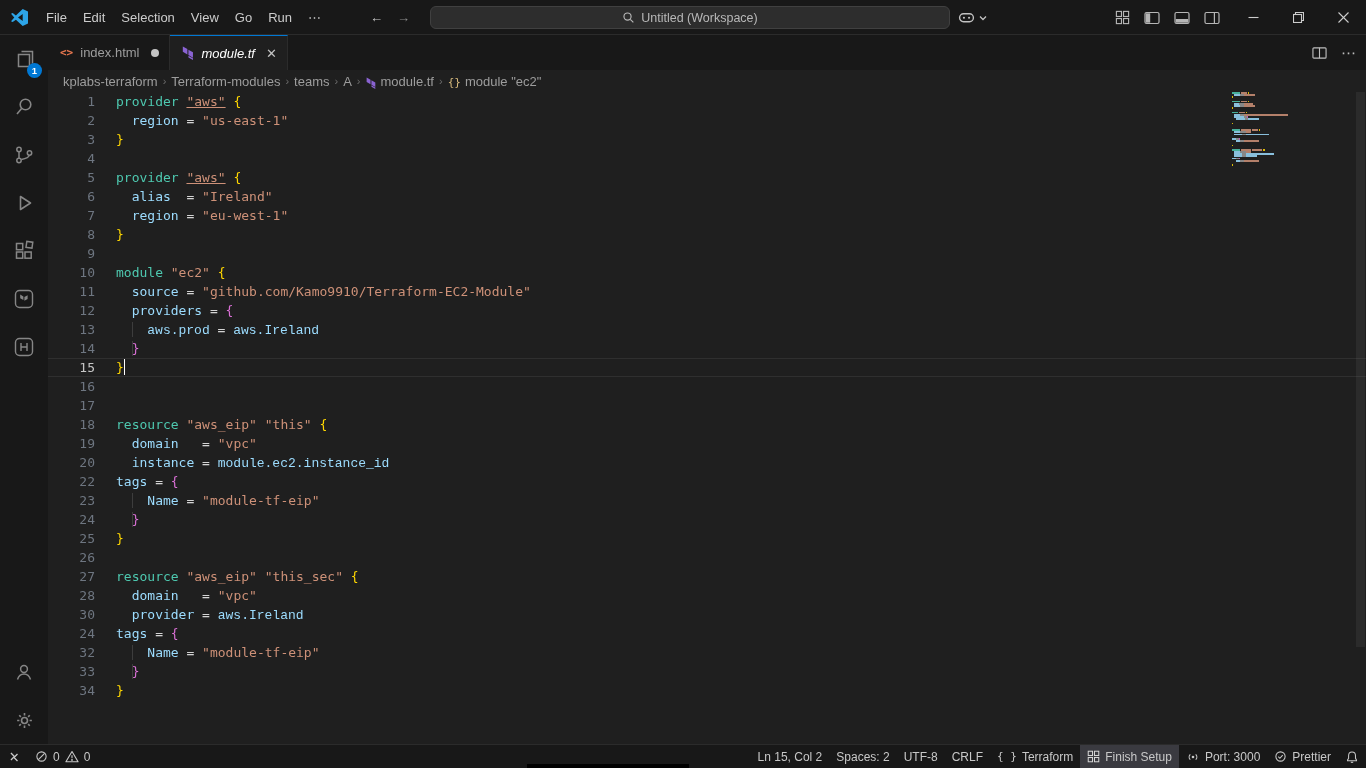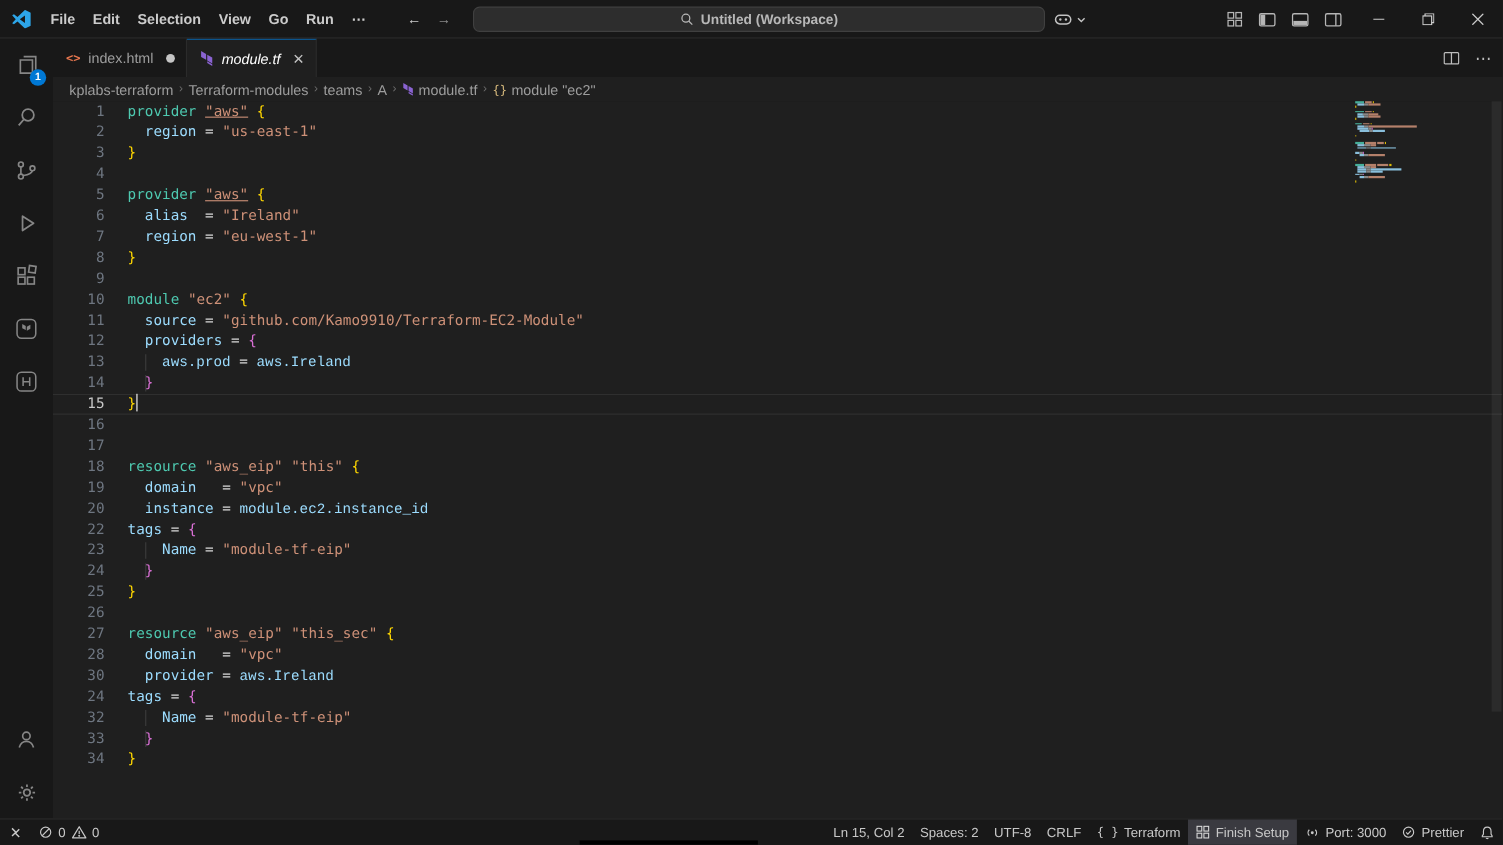--- a/index.html
+++ b/index.html
@@ -3,21 +3,21 @@
 <meta charset="utf-8">
 <style>
   *{margin:0;padding:0;box-sizing:border-box;}
   html,body{width:1366px;height:768px;overflow:hidden;background:#1f1f1f;
     font-family:"Liberation Sans",sans-serif;color:#cccccc;}
   body{position:relative;}
   svg{display:block;}
 
   
   .titlebar{position:absolute;top:0;left:0;width:1366px;height:35px;background:#181818;
-    border-bottom:1px solid #2b2b2b;display:flex;align-items:center;font-size:13px;z-index:30;font-weight:bold;}
+    border-bottom:1px solid #2b2b2b;display:flex;align-items:center;font-size:13px;z-index:30;}
   .logo{width:38px;display:flex;justify-content:center;align-items:center;}
   .menus{display:flex;align-items:center;}
   .menus span{padding:4px 8px;border-radius:5px;color:#cccccc;white-space:nowrap;}
   .nav-arrows{position:absolute;left:370px;top:0;height:35px;display:flex;align-items:center;gap:14px;color:#cccccc;}
   .nav-arrows .fwd{color:#8a8a8a;}
   .cmd-center{position:absolute;left:430px;top:6px;width:520px;height:23px;background:#2d2d2d;
     border:1px solid #404040;border-radius:6px;display:flex;align-items:center;justify-content:center;
     gap:6px;color:#b8b8b8;font-size:12.5px;}
   .after-cmd{position:absolute;left:958px;top:0;height:35px;display:flex;align-items:center;gap:3px;color:#c2c2c2;}
   .tb-right{position:absolute;right:146px;top:0;height:35px;display:flex;align-items:center;gap:14px;color:#b6b6b6;}
@@ -38,21 +38,21 @@
     border-right:1px solid #2b2b2b;background:#181818;height:35px;}
   .tab.active{background:#1f1f1f;color:#ffffff;border-top:1px solid #0078d4;}
   .tab.active .tab-label{font-style:italic;}
   .mod-dot{width:8px;height:8px;border-radius:50%;background:#c5c5c5;margin-left:4px;}
   .tab-close{color:#c5c5c5;font-size:13px;margin-left:4px;line-height:1;}
   .editor-actions{position:absolute;right:10px;top:35px;height:35px;display:flex;align-items:center;gap:14px;color:#bdbdbd;z-index:25;}
 
   
   .breadcrumbs{position:absolute;left:48px;top:70px;right:0;height:22px;background:#1f1f1f;
     display:flex;align-items:center;padding-left:15px;font-size:13px;color:#9d9d9d;white-space:nowrap;}
-  .crumb{display:flex;align-items:center;gap:4px;}
+  .crumb{display:flex;align-items:flex-end;gap:4px;}
   .crumb-sep{color:#6c6c6c;margin:0 5px;font-size:11px;}
   .crumb .sym{color:#d7ba7d;font-family:"DejaVu Sans Mono",monospace;font-size:11px;}
 
   
   .editor{position:absolute;left:48px;top:92px;right:0;bottom:24px;overflow:hidden;background:#1f1f1f;}
   .line{display:flex;height:19px;line-height:19px;font-family:"DejaVu Sans Mono",monospace;font-size:13px;}
   .line.current{box-shadow:inset 0 1px 0 #2f2f2f, inset 0 -1px 0 #2f2f2f;}
   .line.current .ln{color:#c6c6c6;}
   .ln{width:47px;flex:none;text-align:right;color:#6e7681;}
   .lc{padding-left:21px;white-space:pre;color:#d4d4d4;}

